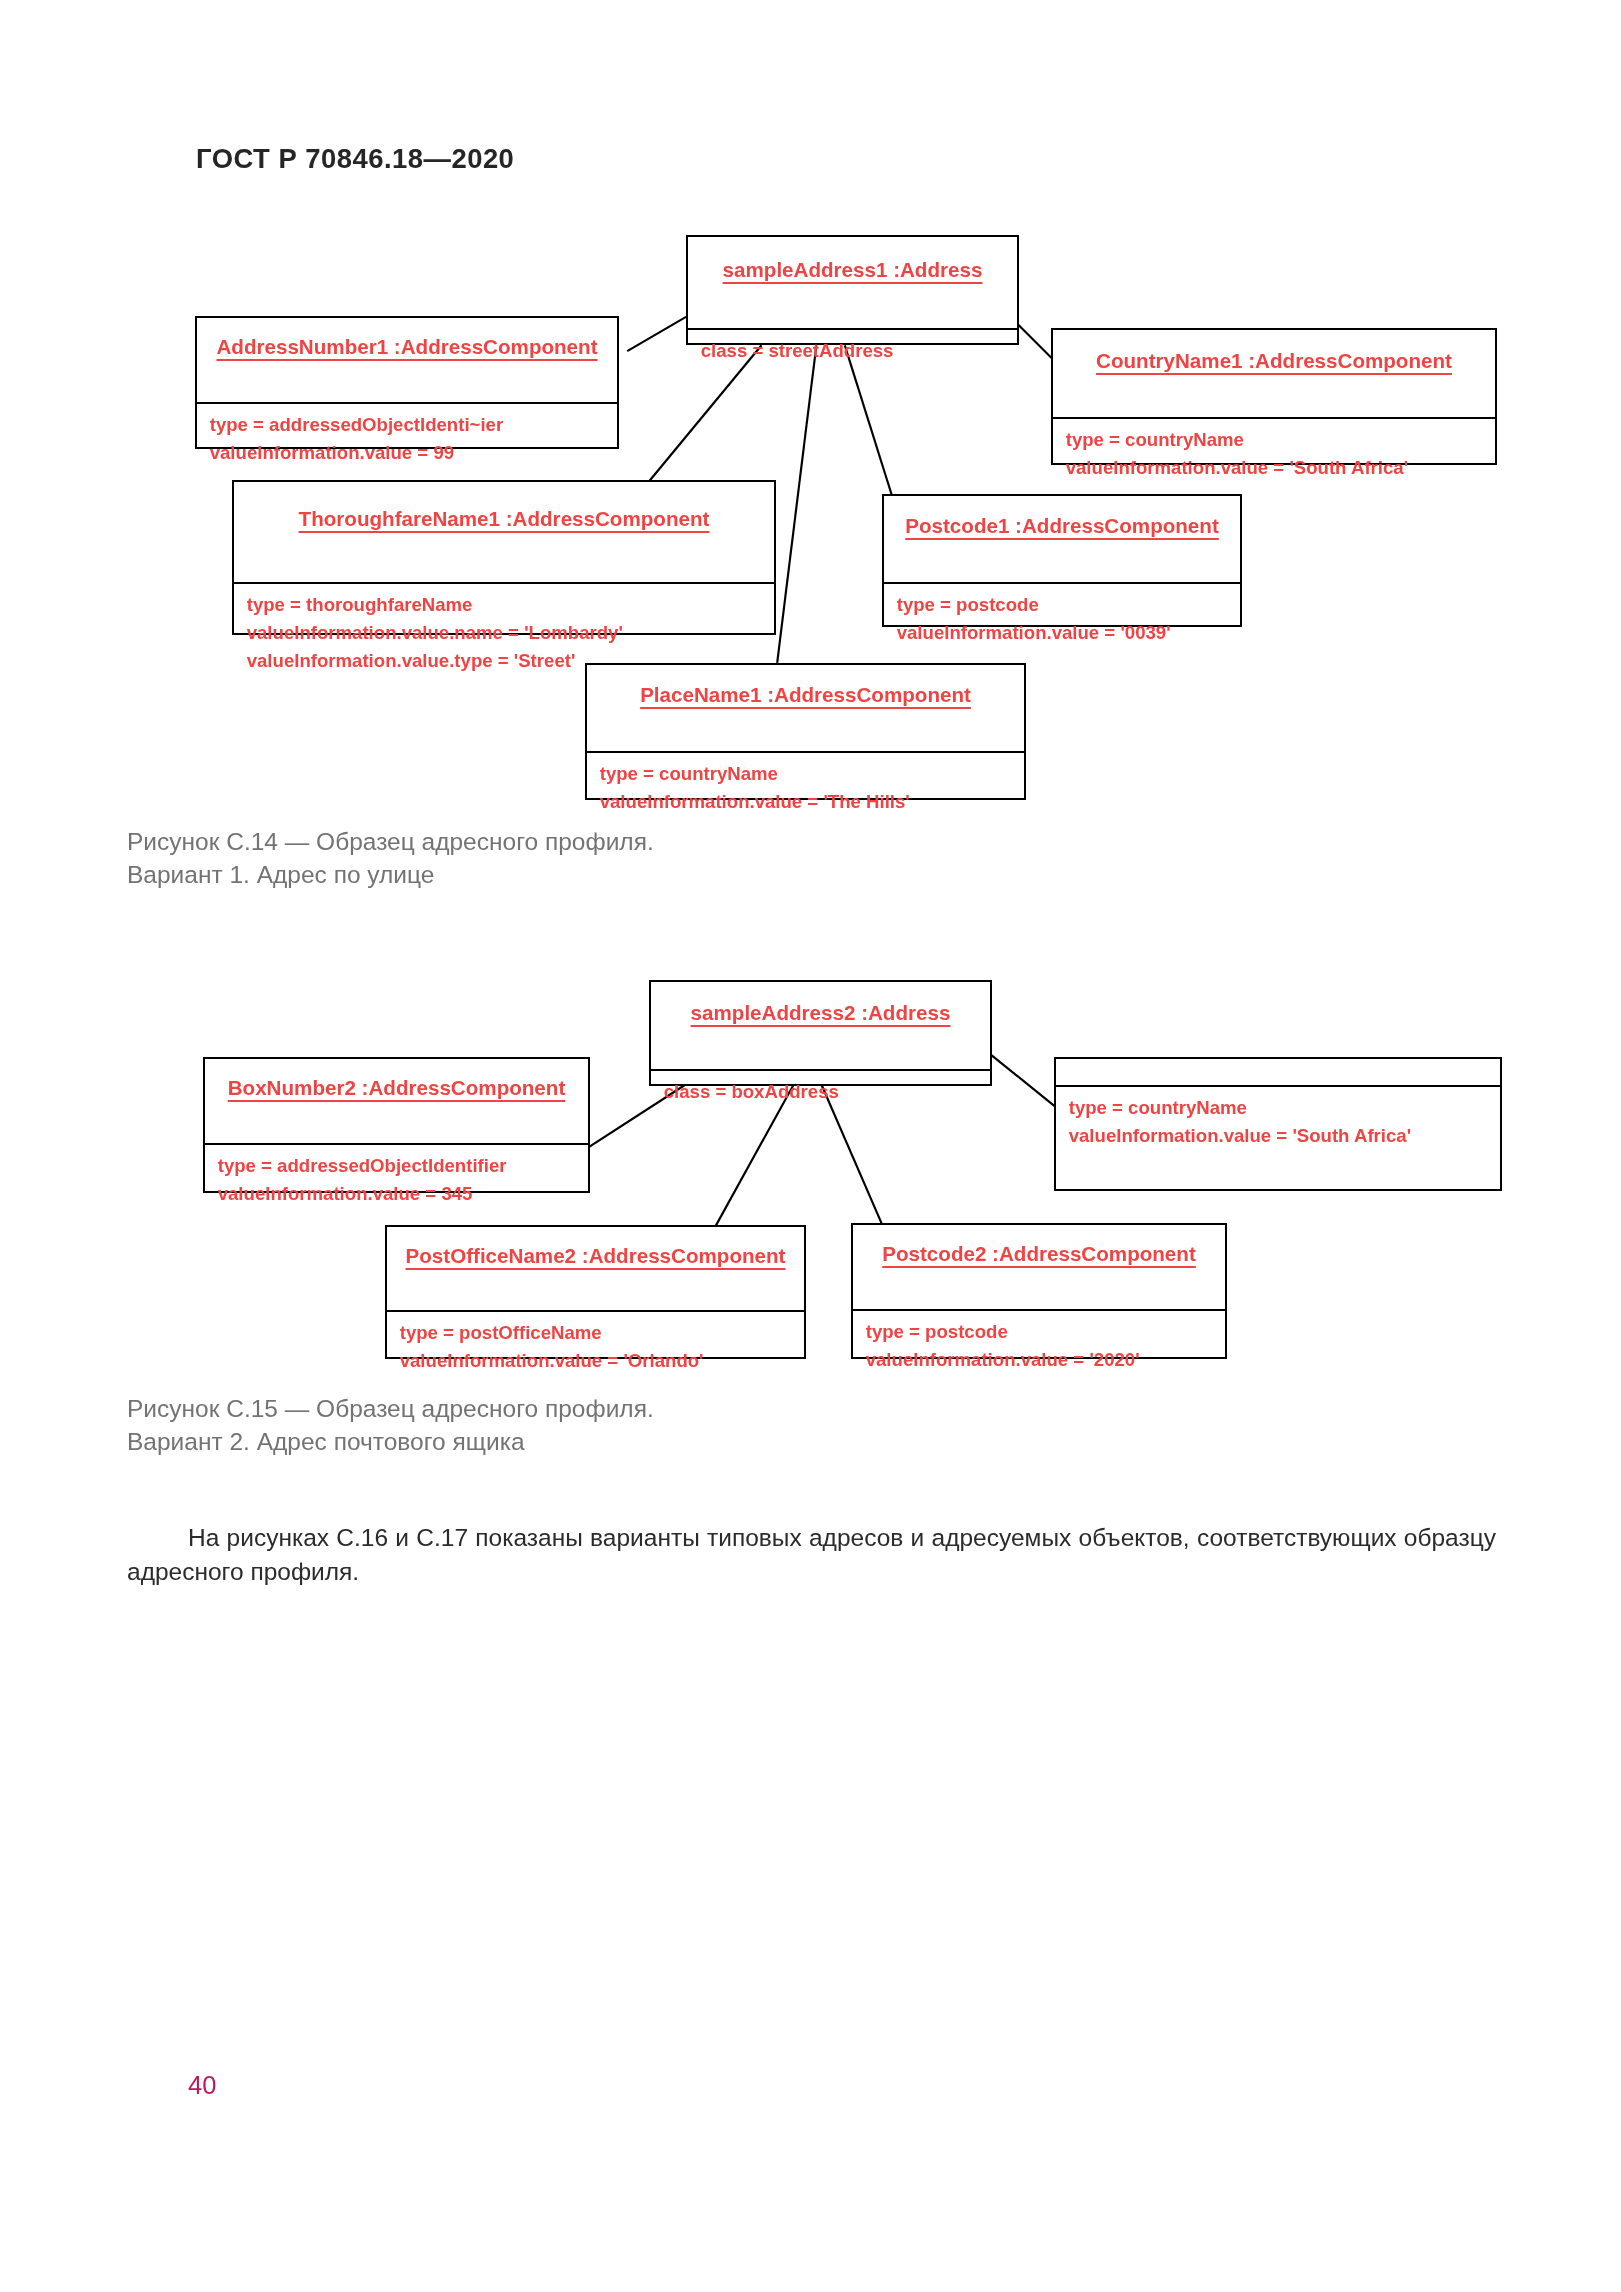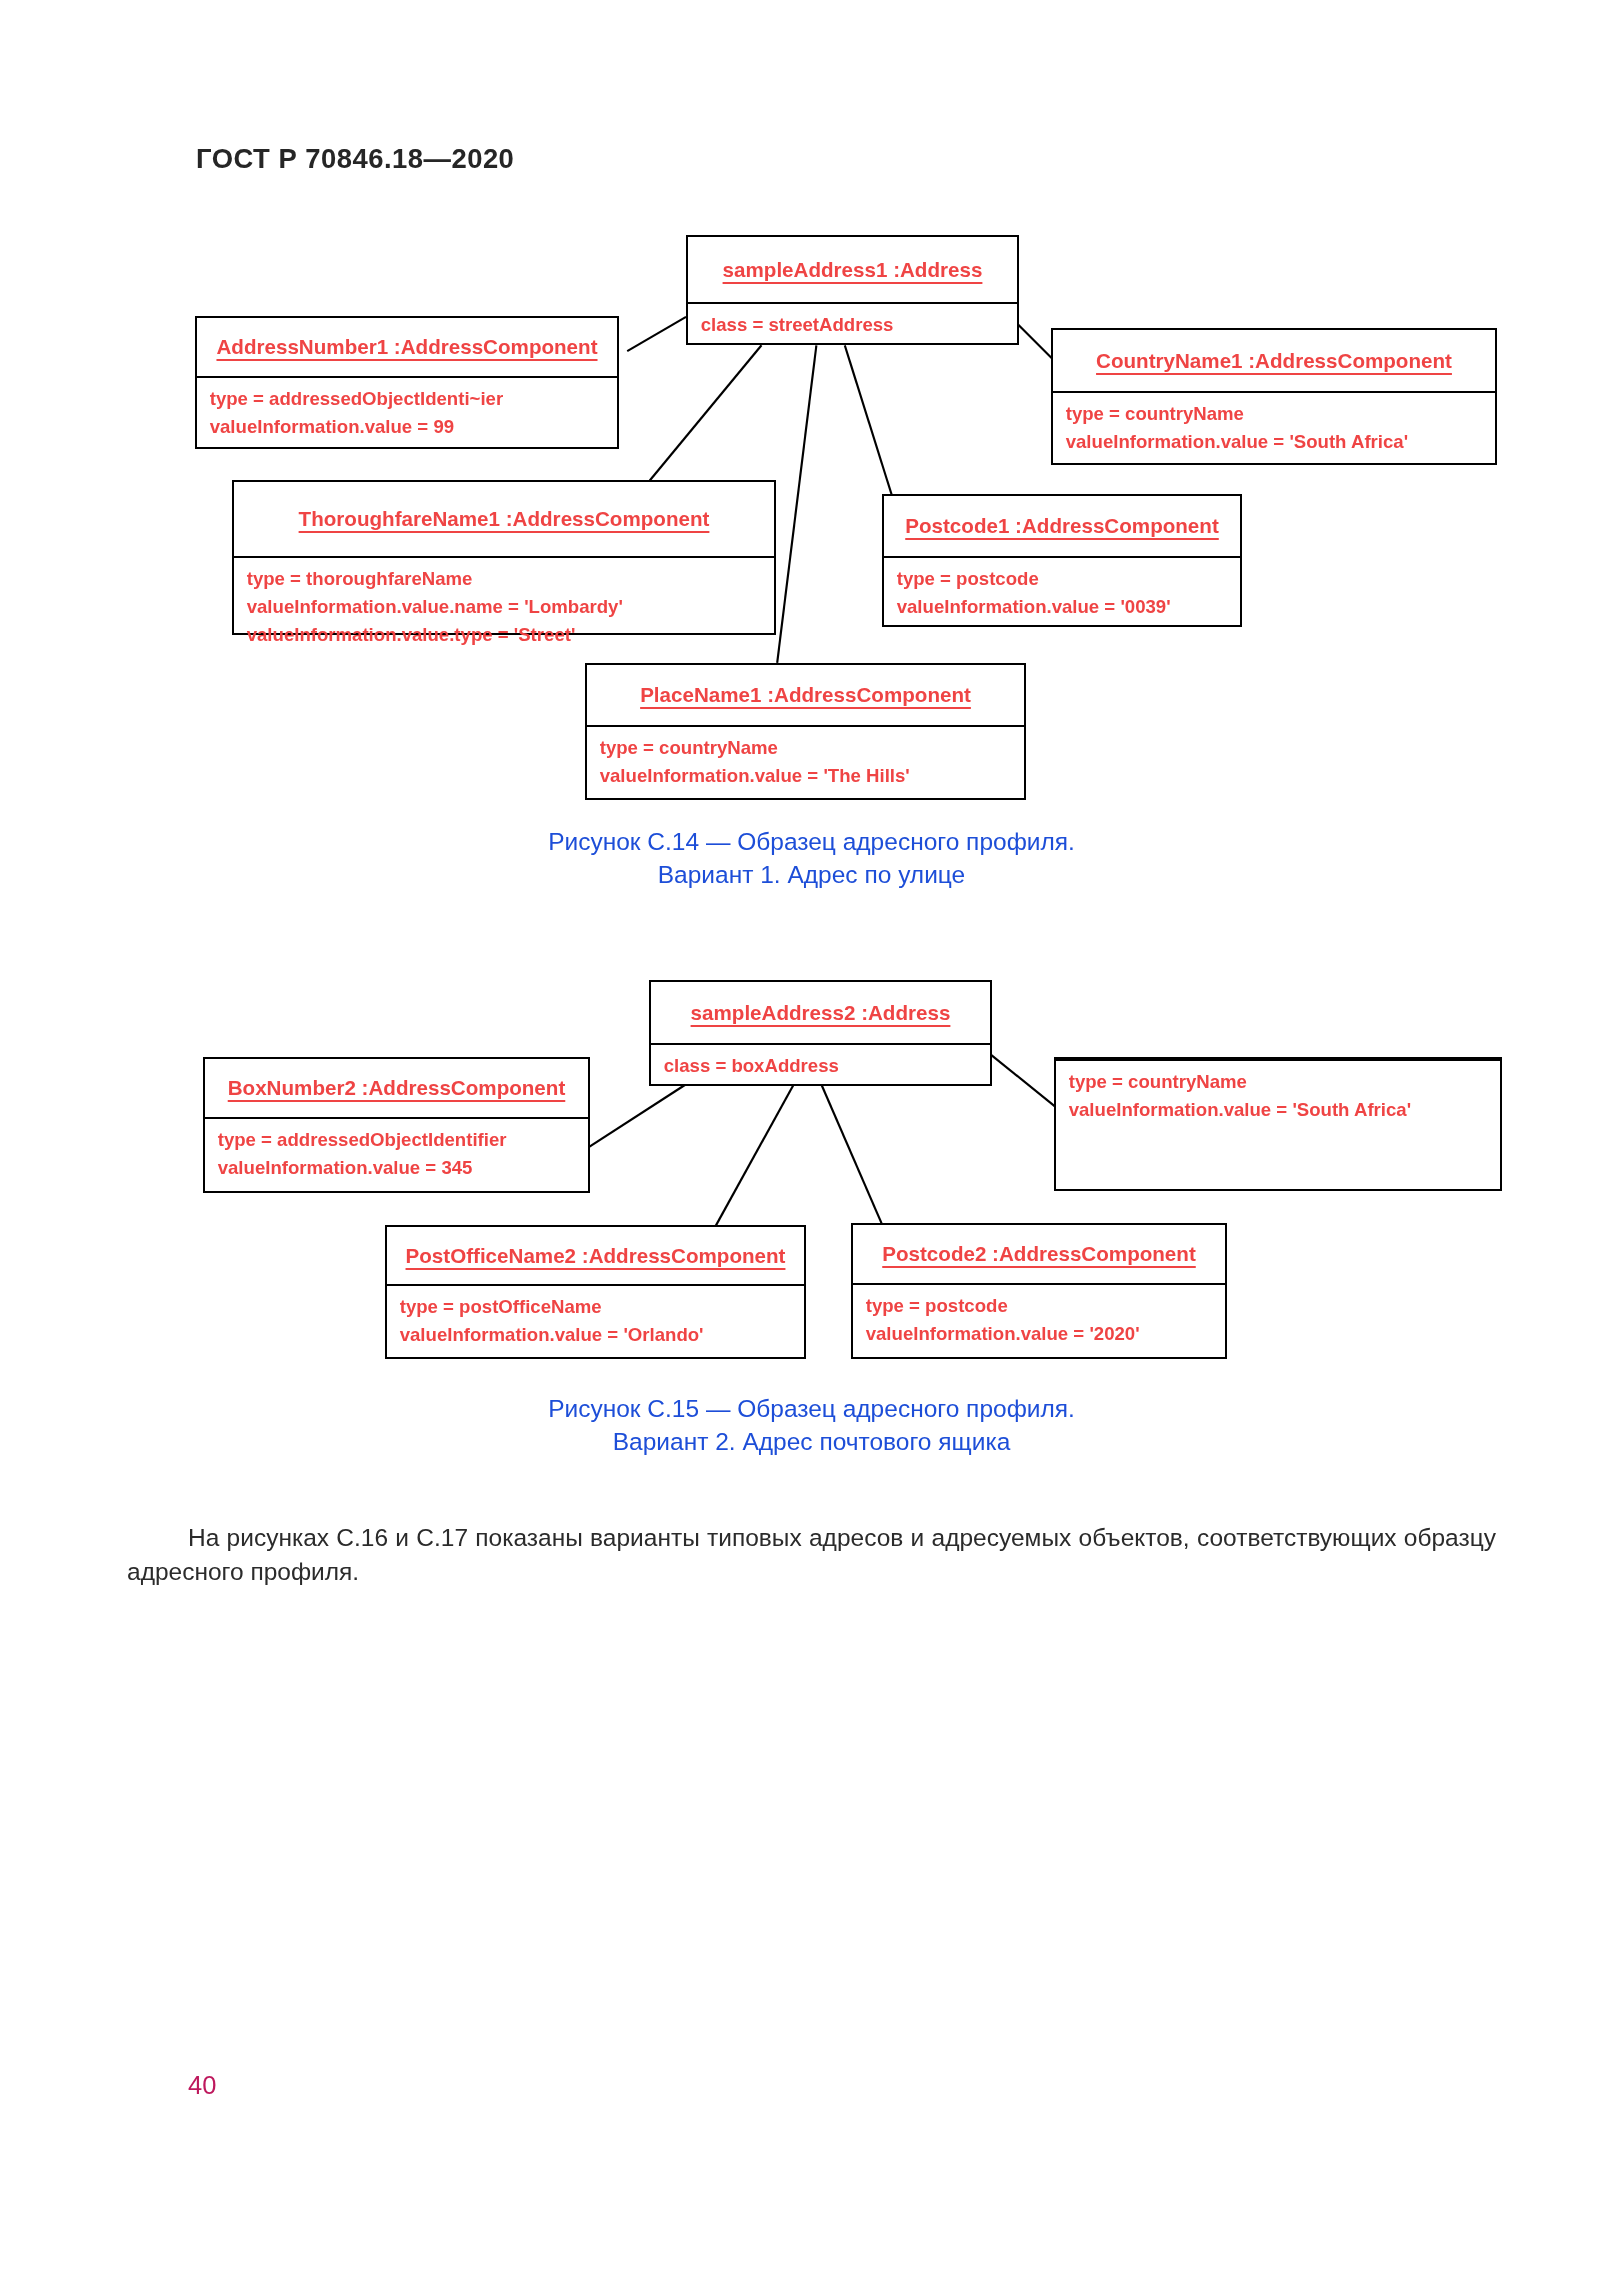--- a/index.html
+++ b/index.html
@@ -33,27 +33,27 @@
     text-decoration-thickness:2px;
     box-sizing:border-box;
     white-space:nowrap;
   }
   .uml-body{
     border-top:2.9px solid #000;
     box-sizing:border-box;
     padding:6.9px 5.9px 0 12.7px;
     font-size:18.6px;
     line-height:28px;
+    margin-top:26px;
   }
   .uml-line{white-space:nowrap;}
   svg.connectors{position:absolute;left:0;top:0;}
   .caption{
     position:absolute;left:127px;width:1369px;
-    text-align:center;
-    font-size:24.5px;line-height:33px;color:#1d4ed8;
+    font-size:24.5px;line-height:33px;color:#737373;
   }
   .para{
     position:absolute;left:127px;top:1496px;width:1369px;
     font-size:24.5px;line-height:34px;color:#2b2b2b;
     text-align:justify;text-indent:61px;
   }
   .pagenum{
     position:absolute;left:188px;top:2064px;
     font-size:25.5px;color:#be185d;margin-top:7px;
   }

